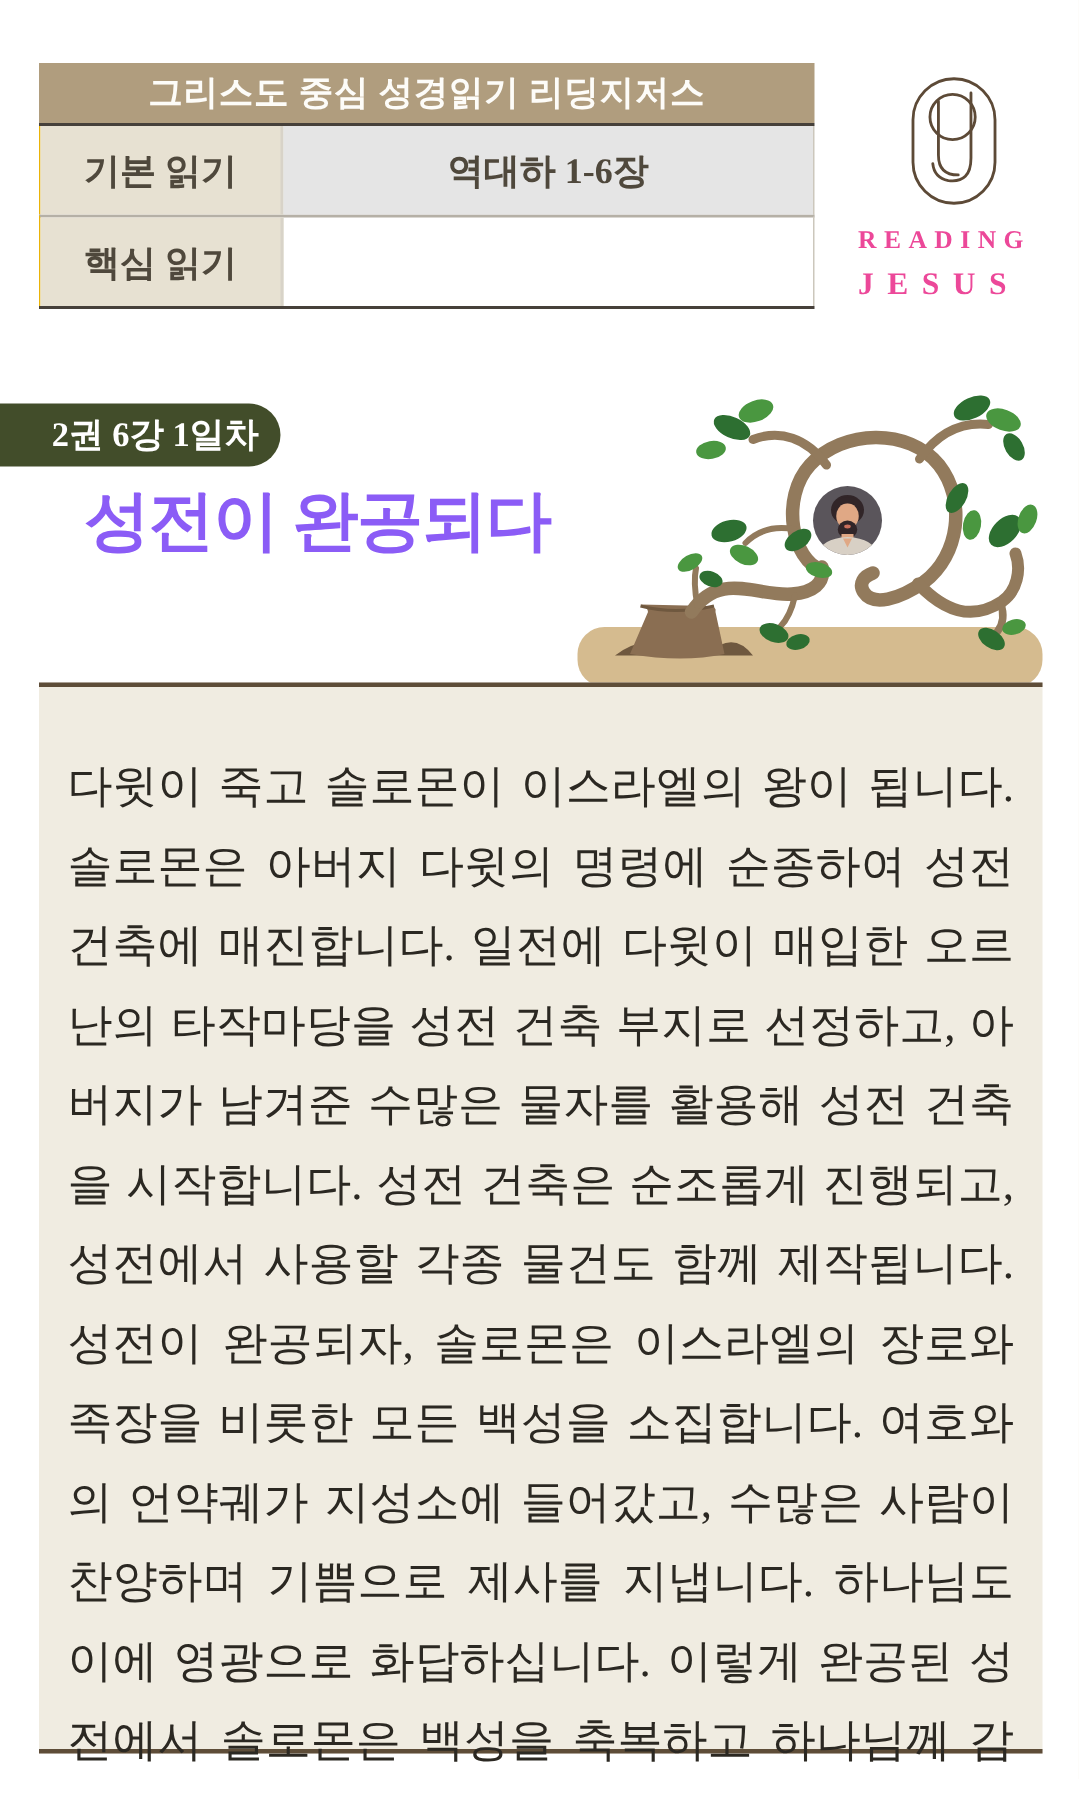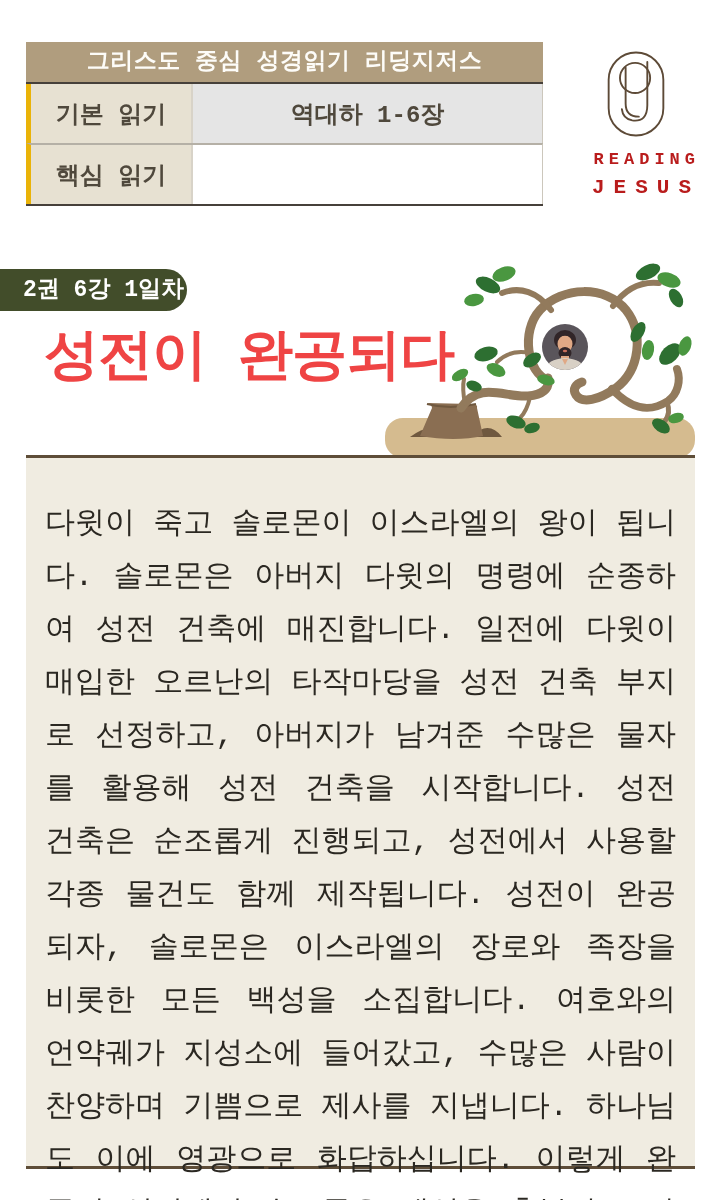--- a/index.html
+++ b/index.html
@@ -1,53 +1,53 @@
 <!DOCTYPE html>
 <html><head>
 <meta charset="utf-8">
 <style>
   html,body{margin:0;padding:0;background:#ffffff;}
   .page{
     position:relative;width:719px;height:1200px;background:#ffffff;
-    font-family:Liberation Mono, monospace;overflow:hidden;
+    font-family:Liberation Serif, serif;overflow:hidden;
   }
   
   .rtable{position:absolute;left:26px;top:42px;width:517px;}
   .rtable-header{
     height:40px;line-height:40px;text-align:center;
     background:#b09d7e;color:#fdfcf8;font-size:23px;font-weight:700;
     letter-spacing:0.5px;
   }
   .rtable-body{border-top:2px solid #46403a;border-bottom:2px solid #46403a;}
   .rtable-row{
     display:grid;grid-template-columns:162px 1fr;height:59px;
-    border-left:5px solid #eab308;border-right:1px solid #ccc7bc;
+    border-left:1px solid #eab308;border-right:1px solid #ccc7bc;
   }
   .rtable-row + .rtable-row{border-top:2px solid #b5b0a6;}
   .rtable-label,.rtable-value{
     display:flex;align-items:center;justify-content:center;
     font-size:24px;font-weight:700;color:#4f483c;
   }
   .rtable-label{background:#e7e1d2;border-right:2px solid #d8d3c8;}
   .rtable-value{background:#e5e5e5;}
   
-  .logo{position:absolute;left:572px;top:46px;width:128px;text-align:right;color:#b91c1c;}
+  .logo{position:absolute;left:572px;top:46px;width:128px;text-align:left;color:#ec4899;}
   .logo svg{display:block;margin:0 auto;}
   .logo-line1{margin-top:8px;font-size:17px;font-weight:600;letter-spacing:5px;}
   .logo-line2{margin-top:7px;font-size:21px;font-weight:600;letter-spacing:9px;}
   
   .badge{
     position:absolute;left:0;top:269px;width:187px;height:42px;
     background:#424d2a;color:#ffffff;border-radius:0 21px 21px 0;
     font-size:23px;font-weight:600;line-height:42px;text-align:center;
     padding-left:20px;box-sizing:border-box;
   }
   .title{
-    position:absolute;left:44px;top:318px;
-    font-size:55px;font-weight:700;color:#ef4444;letter-spacing:-1px;
+    position:absolute;left:56px;top:318px;
+    font-size:44px;font-weight:700;color:#8b5cf6;letter-spacing:-1px;
   }
   
   .illus{position:absolute;left:380px;top:258px;width:339px;height:200px;z-index:1;}
   
   .panel{
     position:absolute;left:26px;top:455px;width:669px;height:708px;z-index:2;
     background:#f0ece1;border-top:3px solid #5e4d38;border-bottom:3px solid #5e4d38;
     box-sizing:content-box;
   }
   .panel-text{

